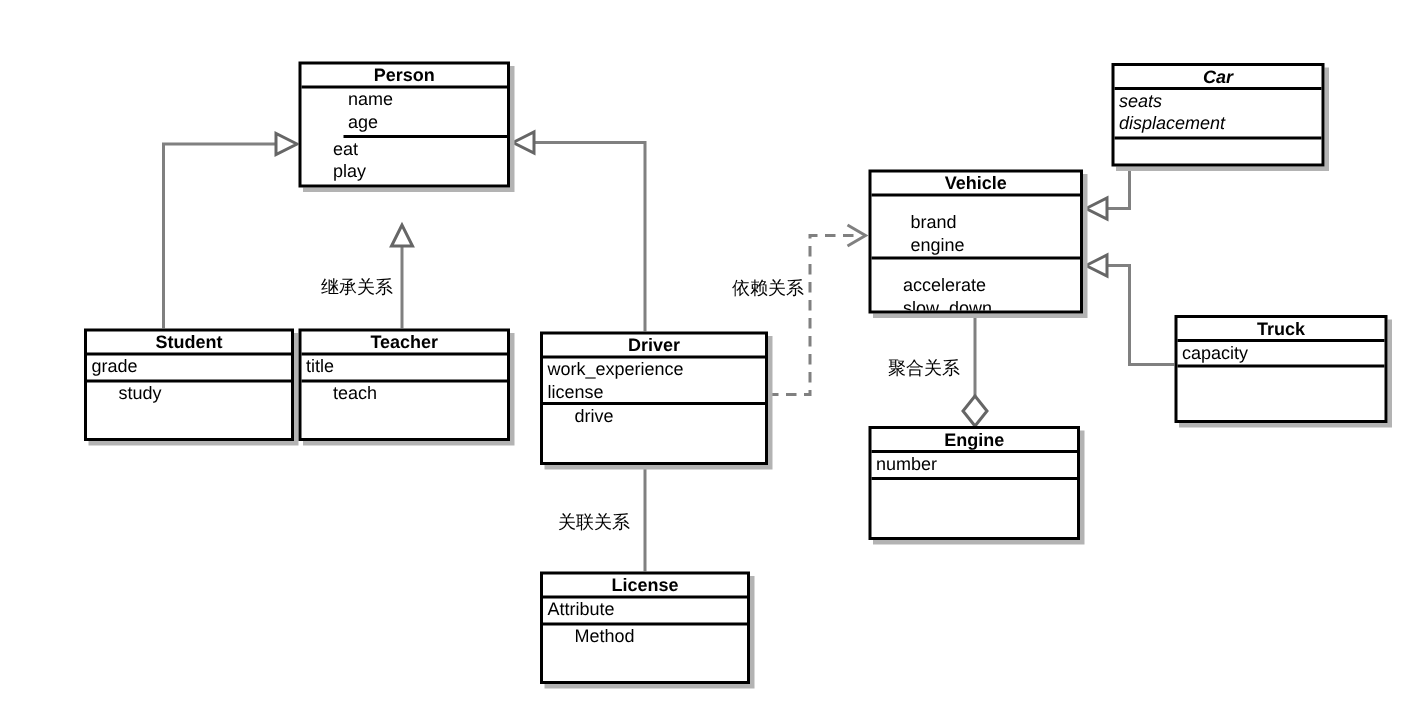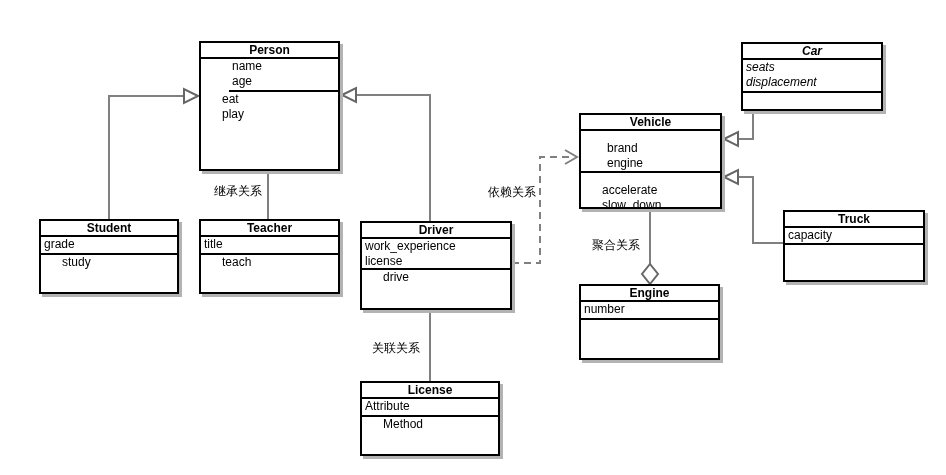--- a/index.html
+++ b/index.html
@@ -90,33 +90,33 @@
     <g>
       <path d="M650,209 L650,264" fill="none" stroke="#808080" stroke-width="2"></path>
       <polygon points="650,264 658,274 650,284 642,274" fill="#ffffff" stroke="#666666" stroke-width="2"></polygon>
     </g>
 
     <g>
       <path d="M430,310 L430,381" fill="none" stroke="#808080" stroke-width="2"></path>
     </g>
   </svg>
 
-  <div class="uml-class" style="left:199px; top:41px; width:141px; height:130px;">
+  <div class="uml-class" style="left:199px; top:41px; width:141px; height:84px;">
     <div class="uml-title">Person</div>
     <div class="uml-attrs" style="height:31px;margin-left:28px;">
       <div>name</div>
       <div>age</div>
     </div>
     <div class="uml-methods">
       <div>eat</div>
       <div>play</div>
     </div>
   </div>
 
-  <div class="uml-class" style="left:39px; top:219px; width:140px; height:75px;">
+  <div class="uml-class" style="left:56px; top:219px; width:140px; height:75px;">
     <div class="uml-title">Student</div>
     <div class="uml-attrs" style="height:16px;">
       <div>grade</div>
     </div>
     <div class="uml-methods">
       <div>study</div>
     </div>
   </div>
 
   <div class="uml-class" style="left:199px; top:219px; width:141px; height:75px;">

